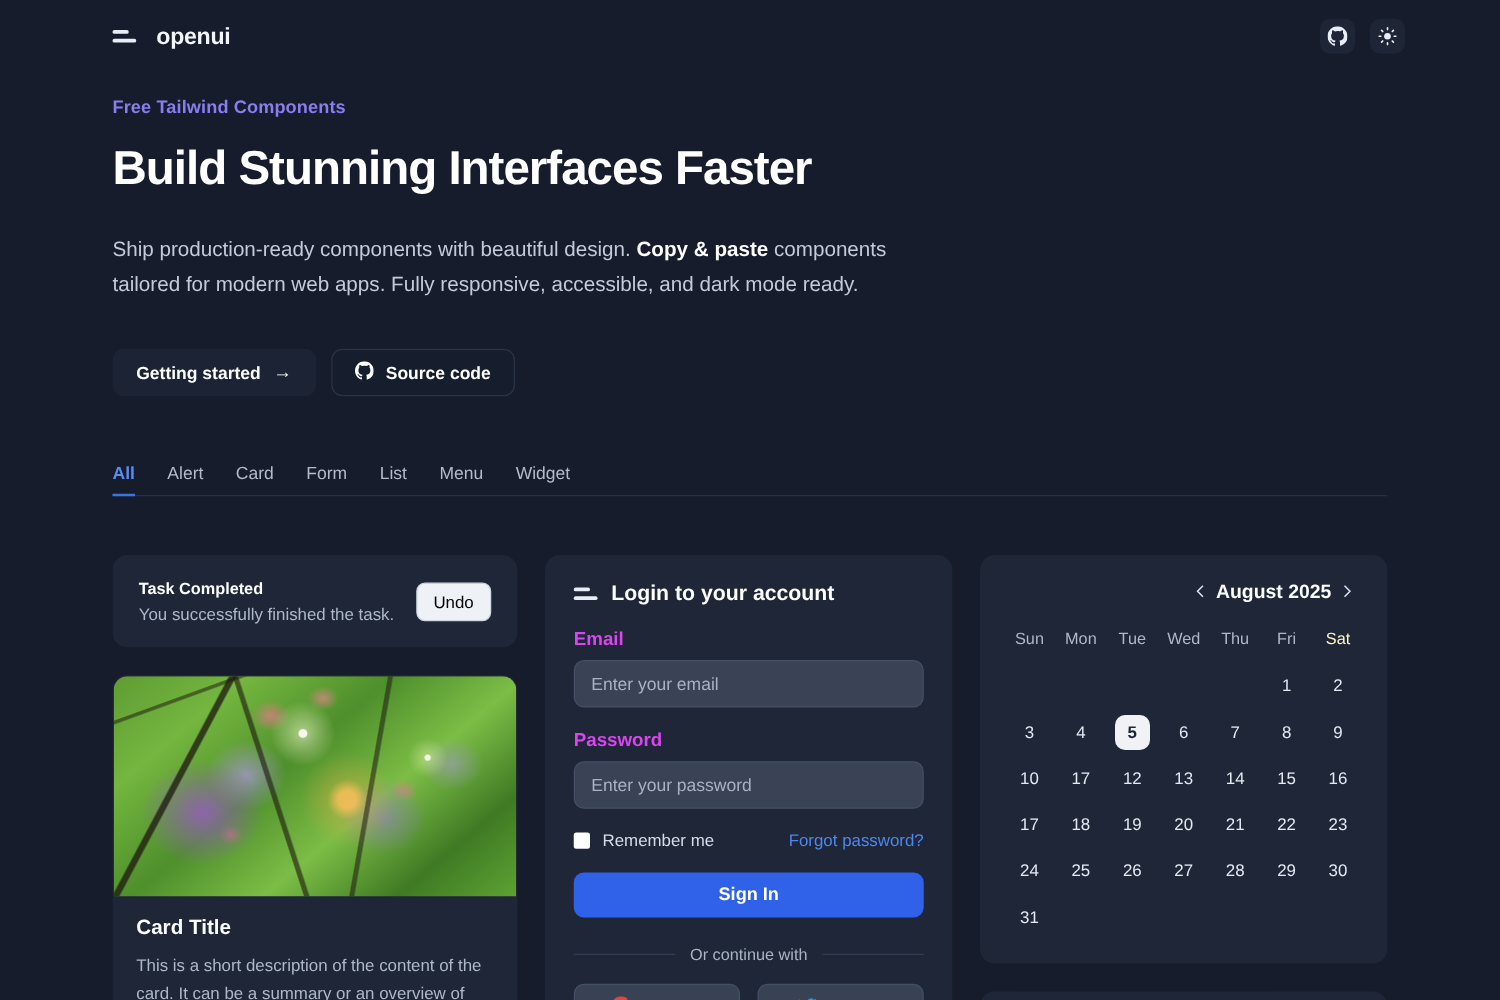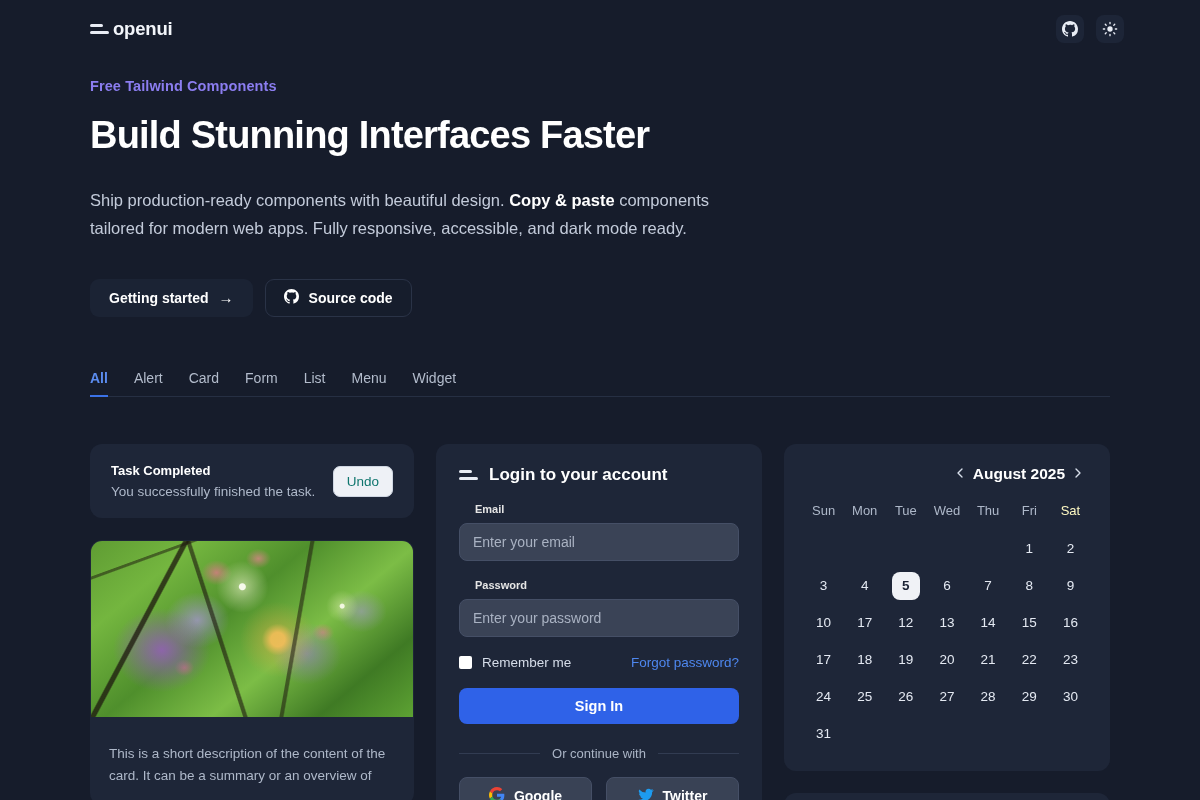--- a/index.html
+++ b/index.html
@@ -12,21 +12,21 @@
     -webkit-font-smoothing: antialiased;
   }
   .page { position: relative; width: 1200px; height: 800px; overflow: hidden; }
 
   
   .header {
     position: absolute; top: 0; left: 0; right: 0; height: 58px;
     display: flex; align-items: center; justify-content: space-between;
     padding: 0 76px 0 90px;
   }
-  .brand { display: flex; align-items: center; gap: 4px; }
+  .brand { display: flex; align-items: center; gap: 16px; }
   .brand-mark { width: 19px; height: 14px; position: relative; }
   .brand-mark i { position: absolute; display: block; height: 3px; border-radius: 2px; background: #e9edf5; }
   .brand-mark i.top { width: 13px; left: 0; top: 2px; }
   .brand-mark i.bot { width: 19px; left: 0; top: 9px; }
   .brand-name { font-size: 18.5px; font-weight: 700; letter-spacing: -0.2px; color: #f2f5fa; }
   .header-actions { display: flex; align-items: center; gap: 12px; }
   .icon-btn {
     width: 28px; height: 28px; border-radius: 8px; background: #1d2537;
     display: flex; align-items: center; justify-content: center;
     border: none; cursor: pointer;
@@ -78,21 +78,21 @@
   .card {
     background: #1e2638; border: 1px solid #28314600; border-radius: 12px;
   }
 
   
   .alert-card { padding: 18px 20px; display: flex; align-items: center; gap: 12px; }
   .alert-text { flex: 1; min-width: 0; }
   .alert-title { font-size: 13px; font-weight: 700; color: #ffffff; }
   .alert-desc { font-size: 13.5px; color: #aeb8c9; margin-top: 6px; }
   .undo-btn {
-    background: #eef1f6; color: #0f766e; border: 1px solid #cfd6e2;
+    background: #eef1f6; color: #000000; border: 1px solid #cfd6e2;
     border-radius: 7px; font-size: 13.5px; padding: 7px 13px; cursor: pointer;
     font-family: inherit;
   }
 
   
   .media-card { overflow: hidden; }
   .media-img {
     height: 176px; width: 100%;
     background:
       radial-gradient(circle at 47% 26%, rgba(255,255,245,0.95) 0 3px, rgba(255,255,220,0.45) 4px, rgba(255,255,200,0) 26px),
@@ -118,21 +118,21 @@
       linear-gradient(160deg, transparent 0 12%, rgba(26,20,12,0.5) 12.3% 13.0%, transparent 13.4% 100%);
   }
   .media-body { padding: 16px 18px 18px; }
   .card-title { font-size: 16.5px; font-weight: 700; color: #ffffff; }
   .card-desc { margin-top: 10px; font-size: 13.5px; line-height: 1.6; color: #aeb8c9; }
 
   
   .login-card { padding: 20px 22px 20px; }
   .login-head { display: flex; align-items: center; gap: 11px; }
   .login-title { font-size: 17px; font-weight: 700; color: #ffffff; }
-  .field-label { font-size: 11px; font-weight: 700; color: #e5e5e5; margin: 18px 16px 8px; }
+  .field-label { font-size: 15px; font-weight: 700; color: #d946ef; margin: 18px 0 8px; }
   .input {
     width: 100%; height: 38px; border-radius: 8px; background: #3a4356;
     border: 1px solid #454f66; color: #e8ecf4; font-size: 14px;
     padding: 0 13px; font-family: inherit; outline: none;
   }
   .input::placeholder { color: #a9b2c2; }
   .login-row {
     margin-top: 18px; display: flex; align-items: center; justify-content: space-between;
   }
   .remember { display: flex; align-items: center; gap: 10px; font-size: 13.5px; color: #d6dde9; }
@@ -257,20 +257,21 @@
         <div class="alert-text">
           <div class="alert-title">Task Completed</div>
           <div class="alert-desc">You successfully finished the task.</div>
         </div>
         <button class="undo-btn">Undo</button>
       </div>
 
       <div class="card media-card">
         <div class="media-img"></div>
         <div class="media-body">
+          <div class="card-title">Card Title</div>
           <div class="card-desc">This is a short description of the content of the card. It can be a summary or an overview of</div>
         </div>
       </div>
     </div>
 
     <div class="col">
       <div class="card login-card">
         <div class="login-head">
           <span class="brand-mark">
               <i class="top"></i>

